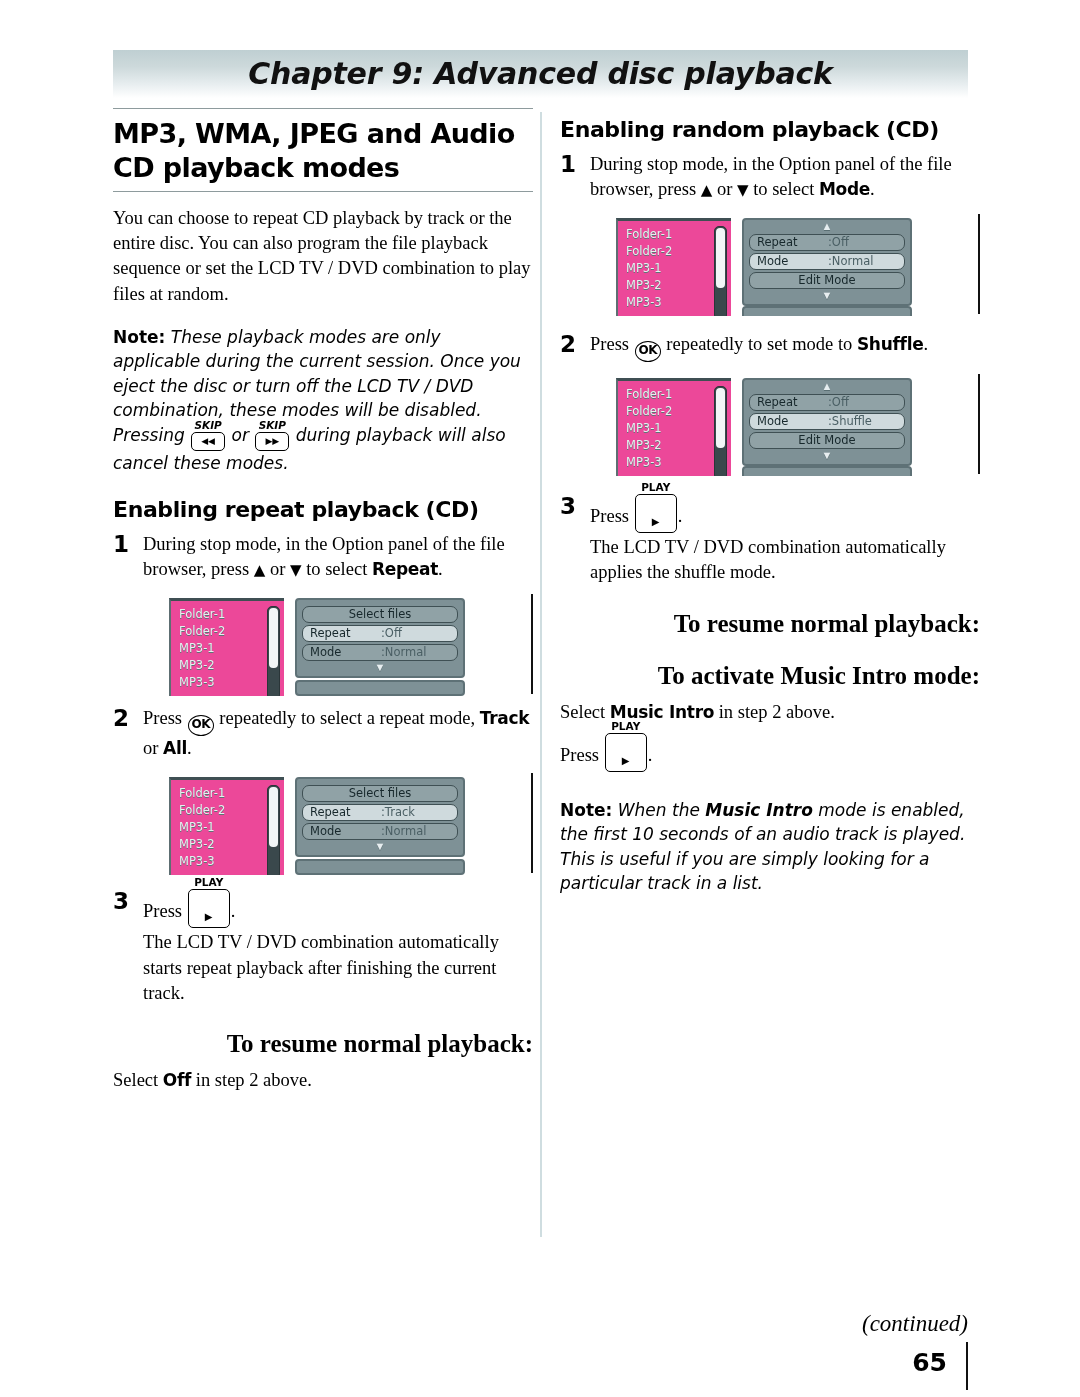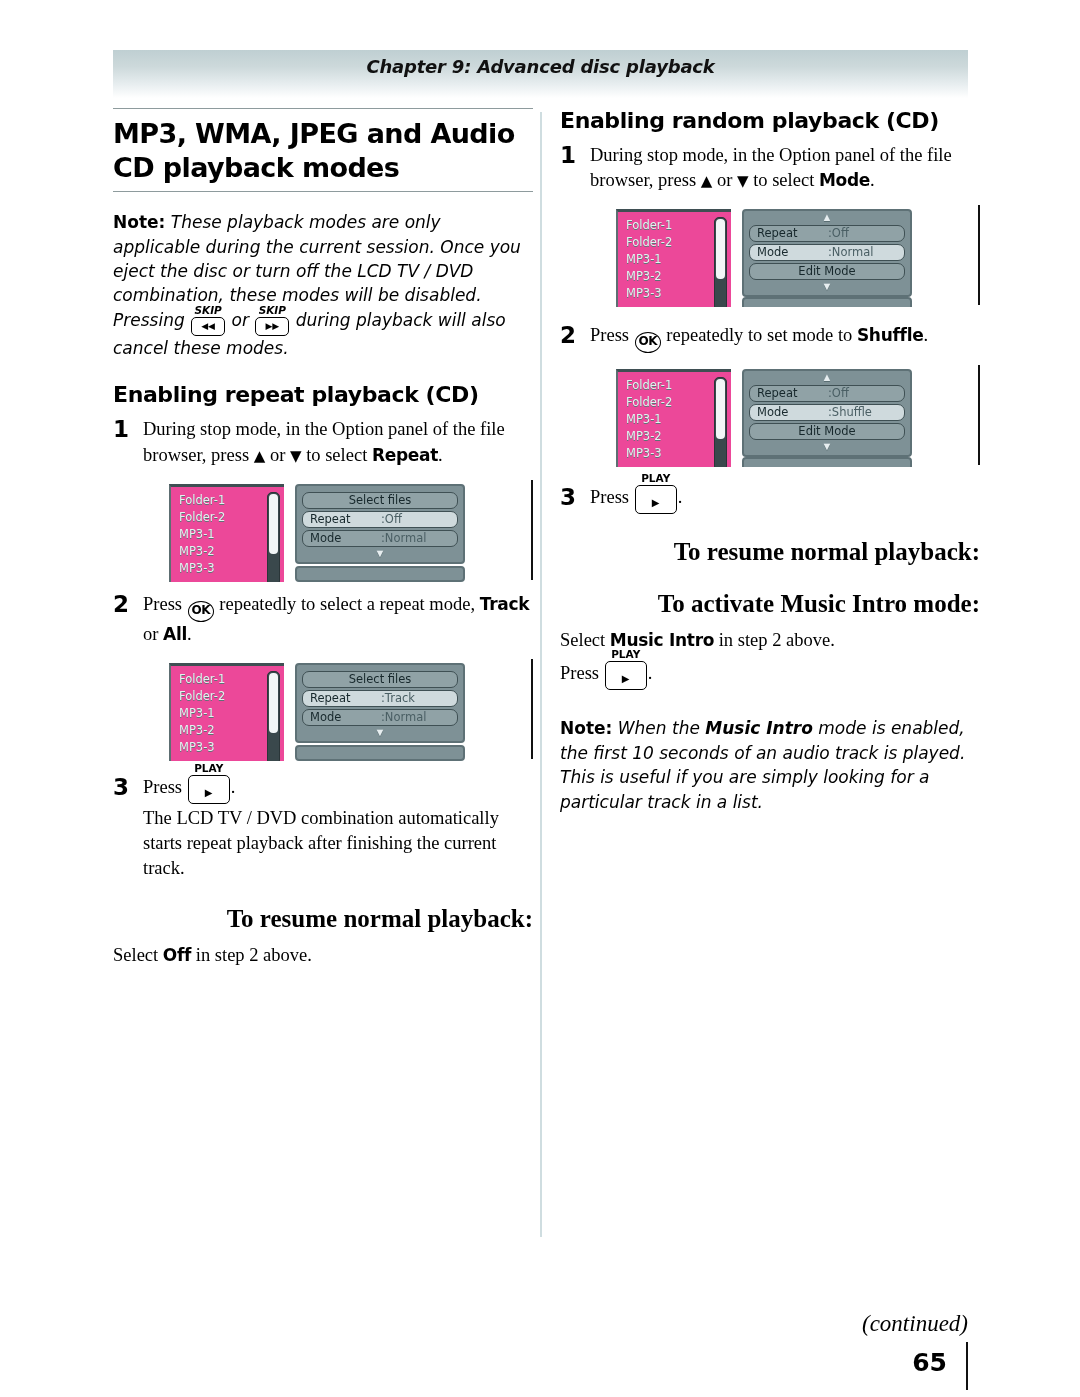--- a/index.html
+++ b/index.html
@@ -31,21 +31,21 @@
   }
   .chapter-title {
     position: absolute;
     left: 113px;
     top: 56px;
     width: 855px;
     text-align: center;
     font-family: "DejaVu Sans", sans-serif;
     font-weight: bold;
     font-style: italic;
-    font-size: 18px;
+    font-size: 30px;
     letter-spacing: -0.2px;
     color: #111;
   }
 
   
   .col {
     position: absolute;
     top: 108px;
     width: 420px;
   }
@@ -82,21 +82,21 @@
     margin: 2px 0 0 0;
     letter-spacing: -0.6px;
   }
   h2.section {
     font-family: "DejaVu Sans", sans-serif;
     font-weight: bold;
     font-size: 22px;
     margin: 22px 0 10px 0;
     letter-spacing: -0.4px;
   }
-  h2.section.first { margin-top: 0; }
+  h2.section.first { margin-top: 9px; }
   h3.sub {
     font-family: "Liberation Serif", serif;
     font-weight: bold;
     font-size: 25px;
     margin: 24px 0 10px 0;
     text-align: right;
   }
 
   p.body {
     font-size: 18.5px;
@@ -156,21 +156,21 @@
   }
   .btn-skip {
     width: 32px; height: 15px;
     font-size: 11px;
     padding-top: 2px;
     margin: 0 1px;
   }
   .btn-play {
     width: 40px; height: 17px;
     font-size: 12px;
-    padding-top: 10px;
+    padding-top: 20px;
     margin: 0 1px;
   }
   .btn-cap {
     position: absolute;
     left: 0; right: 0;
     top: -13px;
     font-family: "DejaVu Sans", sans-serif;
     font-weight: bold;
     font-size: 10.5px;
     letter-spacing: 0px;
@@ -348,20 +348,21 @@
   <div class="chapter-title">Chapter 9: Advanced disc playback</div>
 
   <div class="col-divider"></div>
 
   <div class="col col-left">
 
     <hr class="rule">
     <h1 class="title">MP3, WMA, JPEG and Audio CD playback modes</h1>
     <hr class="rule-bottom">
 
+    <p class="body">You can choose to repeat CD playback by track or the entire disc. You can also program the file playback sequence or set the LCD TV / DVD combination to play files at random.</p>
 
     <p class="note">
       <b>Note:</b>
       <span>These playback modes are only applicable during the current session. Once you eject the disc or turn off the LCD TV / DVD combination, these modes will be disabled. Pressing</span>
       <span class="btn-skip">
         <span class="btn-cap">SKIP</span>
         <span style="font-size:9px">◀◀</span>
       </span>
       <span>or</span>
       <span class="btn-skip">
@@ -578,20 +579,21 @@
     </div>
 
     <div class="step" style="margin-top:18px">
       <div class="step-num">3</div>
       <div class="step-body">
         <span>Press</span>
         <span class="btn-play">
           <span class="btn-cap">PLAY</span>
           <span style="font-size:10px">▶</span>
         </span><span>.</span>
+        <div style="margin-top:2px">The LCD TV / DVD combination automatically applies the shuffle mode.</div>
       </div>
     </div>
 
     <h3 class="sub">To resume normal playback:</h3>
 
     <h3 class="sub">To activate Music Intro mode:</h3>
     <p class="body">
       <span>Select</span>
       <b class="kbd-b">Music Intro</b>
       <span>in step 2 above.</span>

